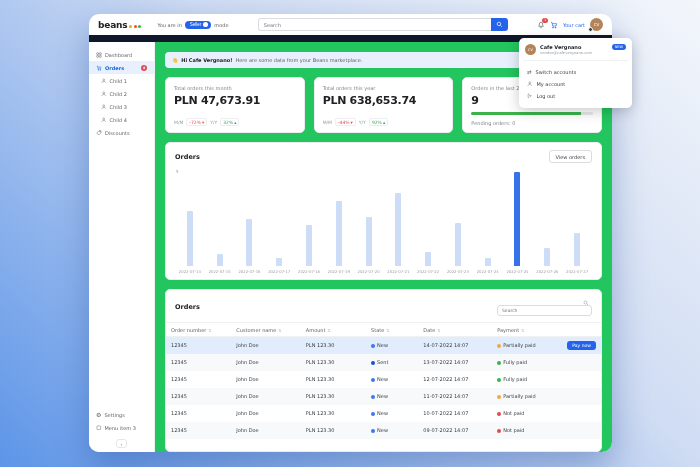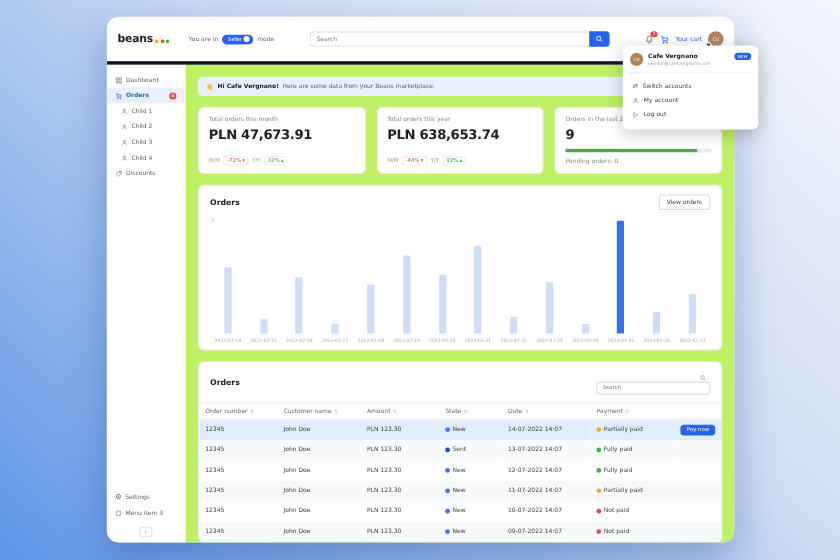--- a/index.html
+++ b/index.html
@@ -10,21 +10,21 @@
     position: relative;
     color:#202124;
   }
   .window {
     position:absolute; left:89px; top:14px; width:523px; height:438px;
     background:#fff; border-radius:10px; overflow:hidden;
     box-shadow:0 14px 34px rgba(23,64,142,.35);
     display:flex; flex-direction:column;
   }
   
-  .topbar { flex:0 0 24px; display:flex; align-items:center; padding:12px 9px; border-bottom:3px solid #0f172a; gap:6px; }
+  .topbar { flex:0 0 24px; display:flex; align-items:center; padding:4px 9px; border-bottom:7px solid #0f172a; gap:6px; }
   .logo { display:flex; align-items:center; font-weight:bold; font-size:9px; color:#202124; letter-spacing:-0.2px; }
   .logo-dots { display:flex; gap:1.5px; margin-left:2px; margin-top:3px;}
   .logo-dots i { width:3px; height:3px; border-radius:50%; display:block; }
   .mode { display:flex; align-items:center; gap:3px; font-size:5px; color:#5f6368; margin-left:10px; white-space:nowrap;}
   .mode-pill { background:#2563eb; color:#fff; border-radius:7px; padding:1.5px 3px 1.5px 5px; display:flex; align-items:center; gap:2px; font-size:4.5px; cursor:pointer; border:none;}
   .mode-knob { width:5px; height:5px; background:#fff; border-radius:50%; }
   .search-wrap { flex:1; display:flex; justify-content:center; }
   .search-box { display:flex; width:250px; }
   .search-box input { flex:1; height:13px; border:1px solid #dadce0; border-right:none; border-radius:3px 0 0 3px; font-size:5px; padding:0 5px; outline:none; color:#3c4043; font-family:inherit;}
   .search-btn { width:17px; height:13px; background:#2563eb; border:none; border-radius:0 3px 3px 0; display:flex; align-items:center; justify-content:center; cursor:pointer; }
@@ -38,21 +38,21 @@
   .app-body { flex:1; display:flex; min-height:0; }
   .sidebar { flex:0 0 66px; border-right:1px solid #eef0f3; display:flex; flex-direction:column; padding:6px 0 4px; background:#fff;}
   .side-item { display:flex; align-items:center; gap:3px; height:13px; padding:0 7px; font-size:5px; color:#5f6368; cursor:pointer; }
   .side-item svg, .side-item .uicon { flex:0 0 auto; }
   .side-item.active { background:#e8f0fe; color:#1967d2; font-weight:bold; }
   .side-item.child { padding-left:12px; }
   .side-badge { margin-left:auto; background:#e5484d; color:#fff; font-size:3.5px; width:6px; height:6px; border-radius:50%; display:flex; align-items:center; justify-content:center; }
   .side-spacer { flex:1; }
   .uicon { font-size:6px; line-height:6px; color:#5f6368; }
   .collapse-btn { margin:5px auto 0; width:11px; height:9px; border:1px solid #e3e5e8; background:#fff; border-radius:3px; color:#9aa0a6; font-size:6px; line-height:6px; text-align:center; cursor:pointer; padding:0;}
-  .main { flex:1; background:#bef264; padding:10px 10px 0; display:flex; flex-direction:column; min-width:0; overflow:hidden; }
+  .main { flex:1; background:#22c55e; padding:10px 10px 0; display:flex; flex-direction:column; min-width:0; overflow:hidden; }
   
   .banner { flex:0 0 16px; background:#e8f0fe; border-radius:4px; display:flex; align-items:center; gap:3px; padding:0 7px; font-size:5px; color:#5f6368; margin-bottom:9px; }
   .banner b { color:#202124; }
   .banner-link { margin-left:auto; color:#1a73e8; cursor:pointer; white-space:nowrap; }
   
   .stats { display:flex; gap:9px; margin-bottom:9px; }
   .stat-card { flex:1; background:#fff; border:1px solid #ececf0; border-radius:5px; padding:7px 8px 6px; height:56px; display:flex; flex-direction:column; }
   .stat-title { font-size:5px; color:#80868b; }
   .stat-value { font-size:11px; font-weight:bold; color:#202124; margin-top:3px; letter-spacing:-0.3px; white-space:nowrap;}
   .stat-deltas { margin-top:auto; display:flex; align-items:center; gap:3px; font-size:4.5px; color:#9aa0a6; }

